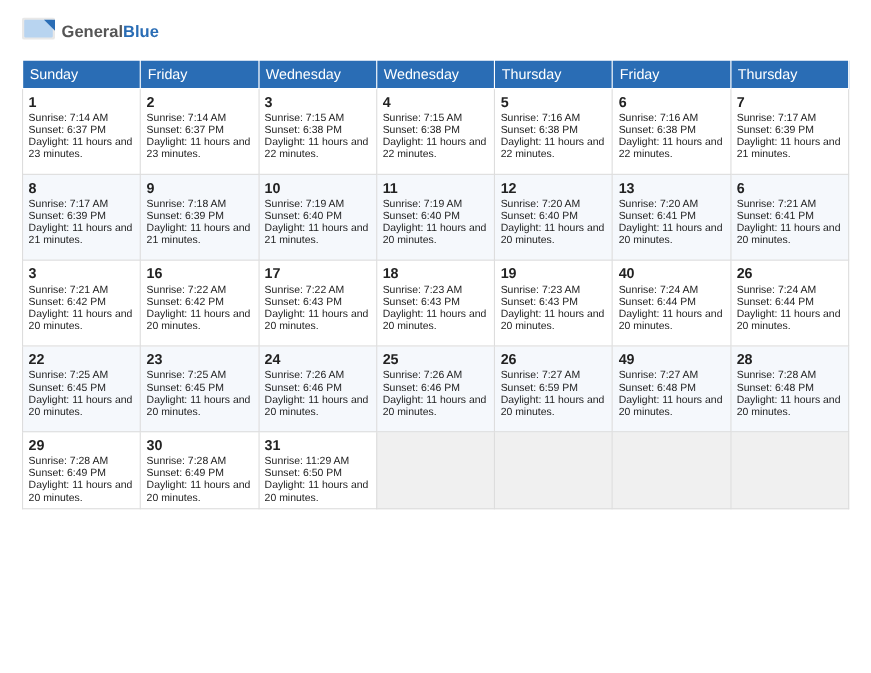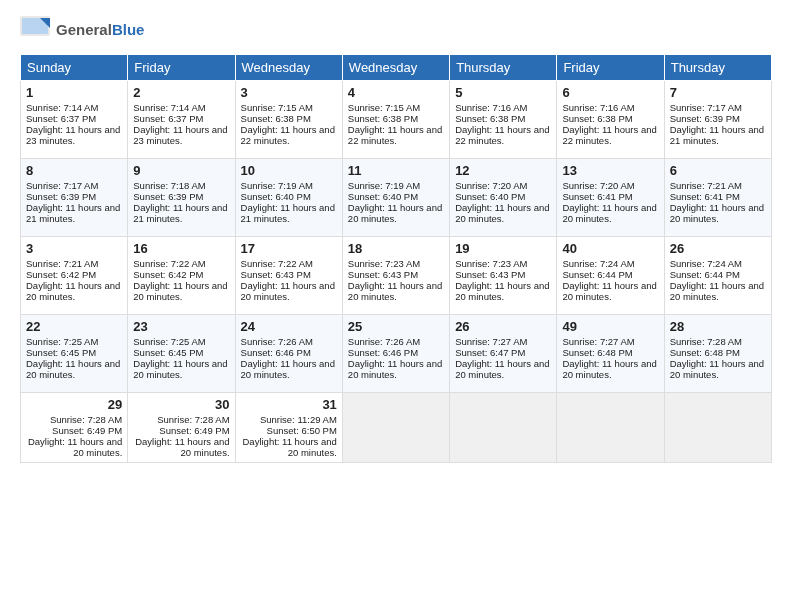--- a/index.html
+++ b/index.html
@@ -74,21 +74,20 @@
       font-size: 13px;
       font-weight: bold;
       display: block;
       margin-bottom: 2px;
     }
     .cell-empty {
       background: #f0f0f0 !important;
     }
     .last-row td {
       height: 68px;
-      text-align: right;
     }
   </style>
 </head>
 <body>
 
 <div class="page">
   <div class="header">
     <div class="logo">
       <div class="logo-wrapper">
         <svg width="32" height="28" viewBox="0 0 32 28">
@@ -276,21 +275,21 @@
         </td>
           <td>
           <span class="day-num">25</span>
           <span>Sunrise: 7:26 AM</span><br>
           <span>Sunset: 6:46 PM</span><br>
           <span>Daylight: 11 hours and 20 minutes.</span>
         </td>
           <td>
           <span class="day-num">26</span>
           <span>Sunrise: 7:27 AM</span><br>
-          <span>Sunset: 6:47 PM</span><br>
+          <span>Sunset: 6:59 PM</span><br>
           <span>Daylight: 11 hours and 20 minutes.</span>
         </td>
           <td>
           <span class="day-num">49</span>
           <span>Sunrise: 7:27 AM</span><br>
           <span>Sunset: 6:48 PM</span><br>
           <span>Daylight: 11 hours and 20 minutes.</span>
         </td>
           <td>
           <span class="day-num">28</span>

